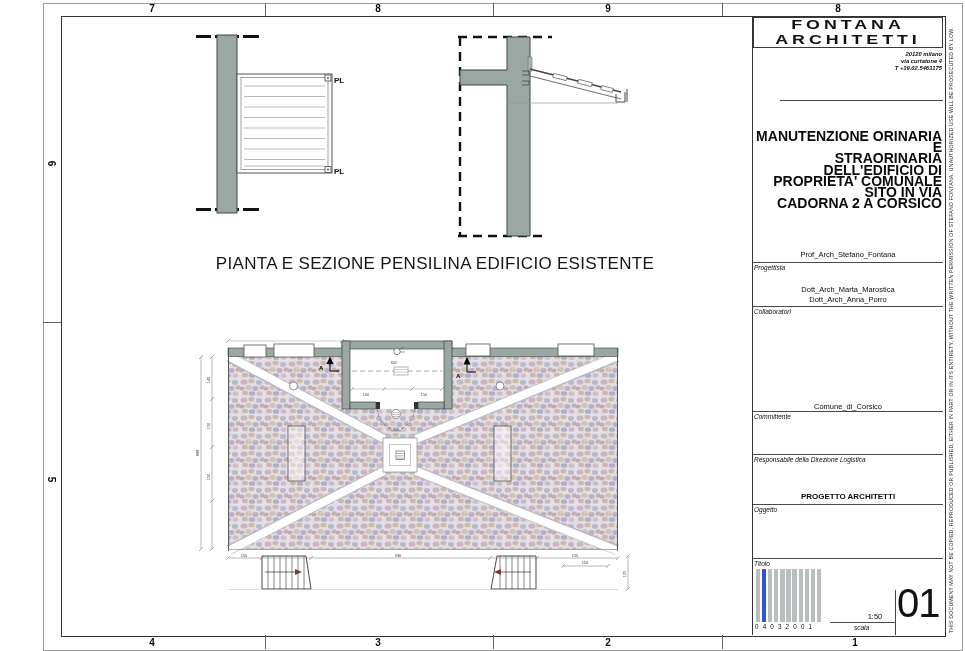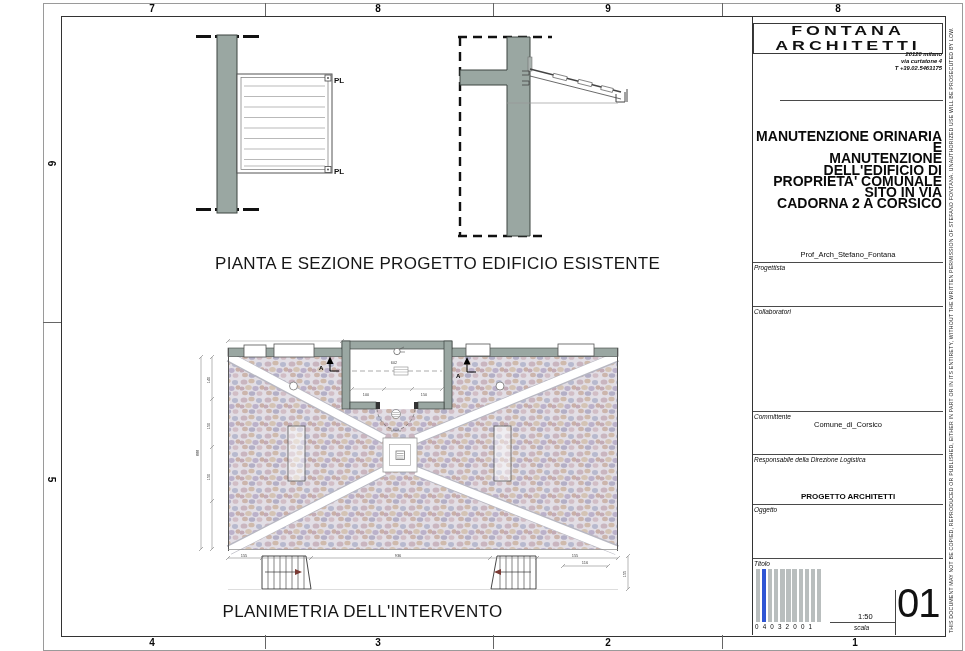--- a/index.html
+++ b/index.html
@@ -9,35 +9,35 @@
   .frame-outer{position:absolute;left:43px;top:3px;width:918px;height:646px;border:1px solid #9a9a9a}
   .frame-inner{position:absolute;left:61px;top:16px;width:883px;height:619px;border:1.2px solid #333}
   .gridnum{position:absolute;width:24px;font-size:10px;font-weight:bold;color:#0a0a0a;text-align:center;line-height:13px}
   .gridnum.rot{width:17px;transform:rotate(90deg)}
   .tick{position:absolute;background:#666}
   .tbsep{position:absolute;left:752px;top:16px;width:1px;height:619px;background:#333}
   .tbline{position:absolute;left:753px;width:190px;height:1px;background:#4a4a4a}
   .tbval{position:absolute;left:754px;width:188px;text-align:center;font-size:7.5px;line-height:9.5px;color:#0a0a0a}
   .tbval.bold{font-weight:bold;font-size:8px}
   .tblabel{position:absolute;left:754px;font-style:italic;font-size:6.5px;color:#0a0a0a}
-  .logobox{position:absolute;left:753px;top:23px;width:190px;height:31px;border:1px solid #3a3a3a;box-sizing:border-box}
+  .logobox{position:absolute;left:753px;top:17px;width:190px;height:31px;border:1px solid #3a3a3a;box-sizing:border-box}
   .logoline{font-size:13.5px;font-weight:bold;letter-spacing:3px;transform:scaleX(1.32);transform-origin:50% 50%;
             text-align:center;line-height:14.5px;white-space:nowrap}
   .address{position:absolute;left:790px;top:51px;width:152px;text-align:right;
            font-size:5.8px;line-height:7.2px;font-style:italic;font-weight:bold;color:#0a0a0a}
   .address span{display:block}
   .projtitle{position:absolute;left:756px;top:131px;width:186px;text-align:right;
              font-weight:bold;font-size:14px;line-height:11.2px;color:#0a0a0a}
   .projtitle span{display:block}
   .caption{position:absolute;font-size:17px;letter-spacing:0.3px;color:#161616;text-align:center;white-space:nowrap}
   .barcode{position:absolute;left:756px;top:569px;height:53px;display:flex}
   .bar{width:4.2px;height:53px;background:#b9bebe;margin-right:1.9px}
   .bar.blue{background:#2f55d4}
   .bardigits{position:absolute;left:755px;top:623px;width:72px;font-size:6.3px;letter-spacing:1.2px;color:#0a0a0a;white-space:nowrap}
-  .scaleval{position:absolute;left:858px;top:612px;width:34px;text-align:left;font-size:7.5px;color:#0a0a0a}
+  .scaleval{position:absolute;left:858px;top:612px;width:34px;text-align:center;font-size:7.5px;color:#0a0a0a}
   .scalelabel{position:absolute;left:854px;top:624px;font-style:italic;font-size:6.5px;color:#0a0a0a}
   .sheetnum{position:absolute;left:897px;top:580px;font-size:40px;line-height:46px;letter-spacing:-1px;color:#111}
   .disclaimer{position:absolute;left:948px;top:633px;width:615px;transform-origin:0 0;transform:rotate(-90deg);
               white-space:nowrap;font-size:5.2px;color:#222;letter-spacing:0.2px}
 </style>
 </head>
 <body>
 
 <div id="sheet">
 
@@ -75,33 +75,37 @@
   <div class="address">
     <span>20120 milano</span>
     <span>via curtatone 4</span>
     <span>T +39.02.5463175</span>
   </div>
 
   <div class="tbline" style="left:780px;top:100px;width:163px"></div>
 
   <div class="projtitle">
     <span>MANUTENZIONE ORINARIA E</span>
-    <span>MANUTENZIONE DELL'EDIFICIO DI</span>
+    <span>STRAORINARIA DELL'EDIFICIO DI</span>
     <span>PROPRIETA' COMUNALE SITO IN VIA</span>
     <span>CADORNA 2 A CORSICO</span>
   </div>
 
   <div class="tbval" style="top:250px">Prof_Arch_Stefano_Fontana</div>
   <div class="tbline" style="top:262px"></div>
   <div class="tblabel" style="top:264px">Progettista</div>
 
+  <div class="tbval" style="top:285px">
+    <span style="display:block">Dott_Arch_Marta_Marostica</span>
+    <span style="display:block">Dott_Arch_Anna_Porro</span>
+  </div>
   <div class="tbline" style="top:306px"></div>
   <div class="tblabel" style="top:308px">Collaboratori</div>
 
-  <div class="tbval" style="top:420px">Comune_di_Corsico</div>
+  <div class="tbval" style="top:402px">Comune_di_Corsico</div>
   <div class="tbline" style="top:411px"></div>
   <div class="tblabel" style="top:413px">Committente</div>
 
   <div class="tbline" style="top:454px"></div>
   <div class="tblabel" style="top:456px">Responsabile della Direzione Logistica</div>
 
   <div class="tbval bold" style="top:492px">PROGETTO ARCHITETTI</div>
   <div class="tbline" style="top:504px"></div>
   <div class="tblabel" style="top:506px">Oggetto</div>
 
@@ -279,16 +283,15 @@
       <path d="M226,343 l4,-4 M340,343 l4,-4" stroke="#777" stroke-width="0.6"></path>
       <line x1="563" y1="566" x2="608" y2="566" stroke="#888" stroke-width="0.6"></line>
       <path d="M561,568 l4,-4 M606,568 l4,-4" stroke="#777" stroke-width="0.6"></path>
       <text x="585" y="564" font-size="4" fill="#444" text-anchor="middle">116</text>
       <line x1="628" y1="556" x2="628" y2="589" stroke="#888" stroke-width="0.6"></line>
       <path d="M626,558 l4,-4 M626,591 l4,-4" stroke="#777" stroke-width="0.6"></path>
       <text x="626" y="574" font-size="4" fill="#444" text-anchor="middle" transform="rotate(-90 626 574)">155</text>
     </g>
   </svg>
 
-  <div class="caption" style="left:215px;top:254px;width:440px">PIANTA E SEZIONE PROGETTO EDIFICIO ESISTENTE</div>
-  <div class="caption" style="left:220px;top:602px;width:285px">PLANIMETRIA DELL'INTERVENTO</div>
+  <div class="caption" style="left:215px;top:254px;width:440px">PIANTA E SEZIONE PENSILINA EDIFICIO ESISTENTE</div>
 
 </div>
 
 </body></html>

